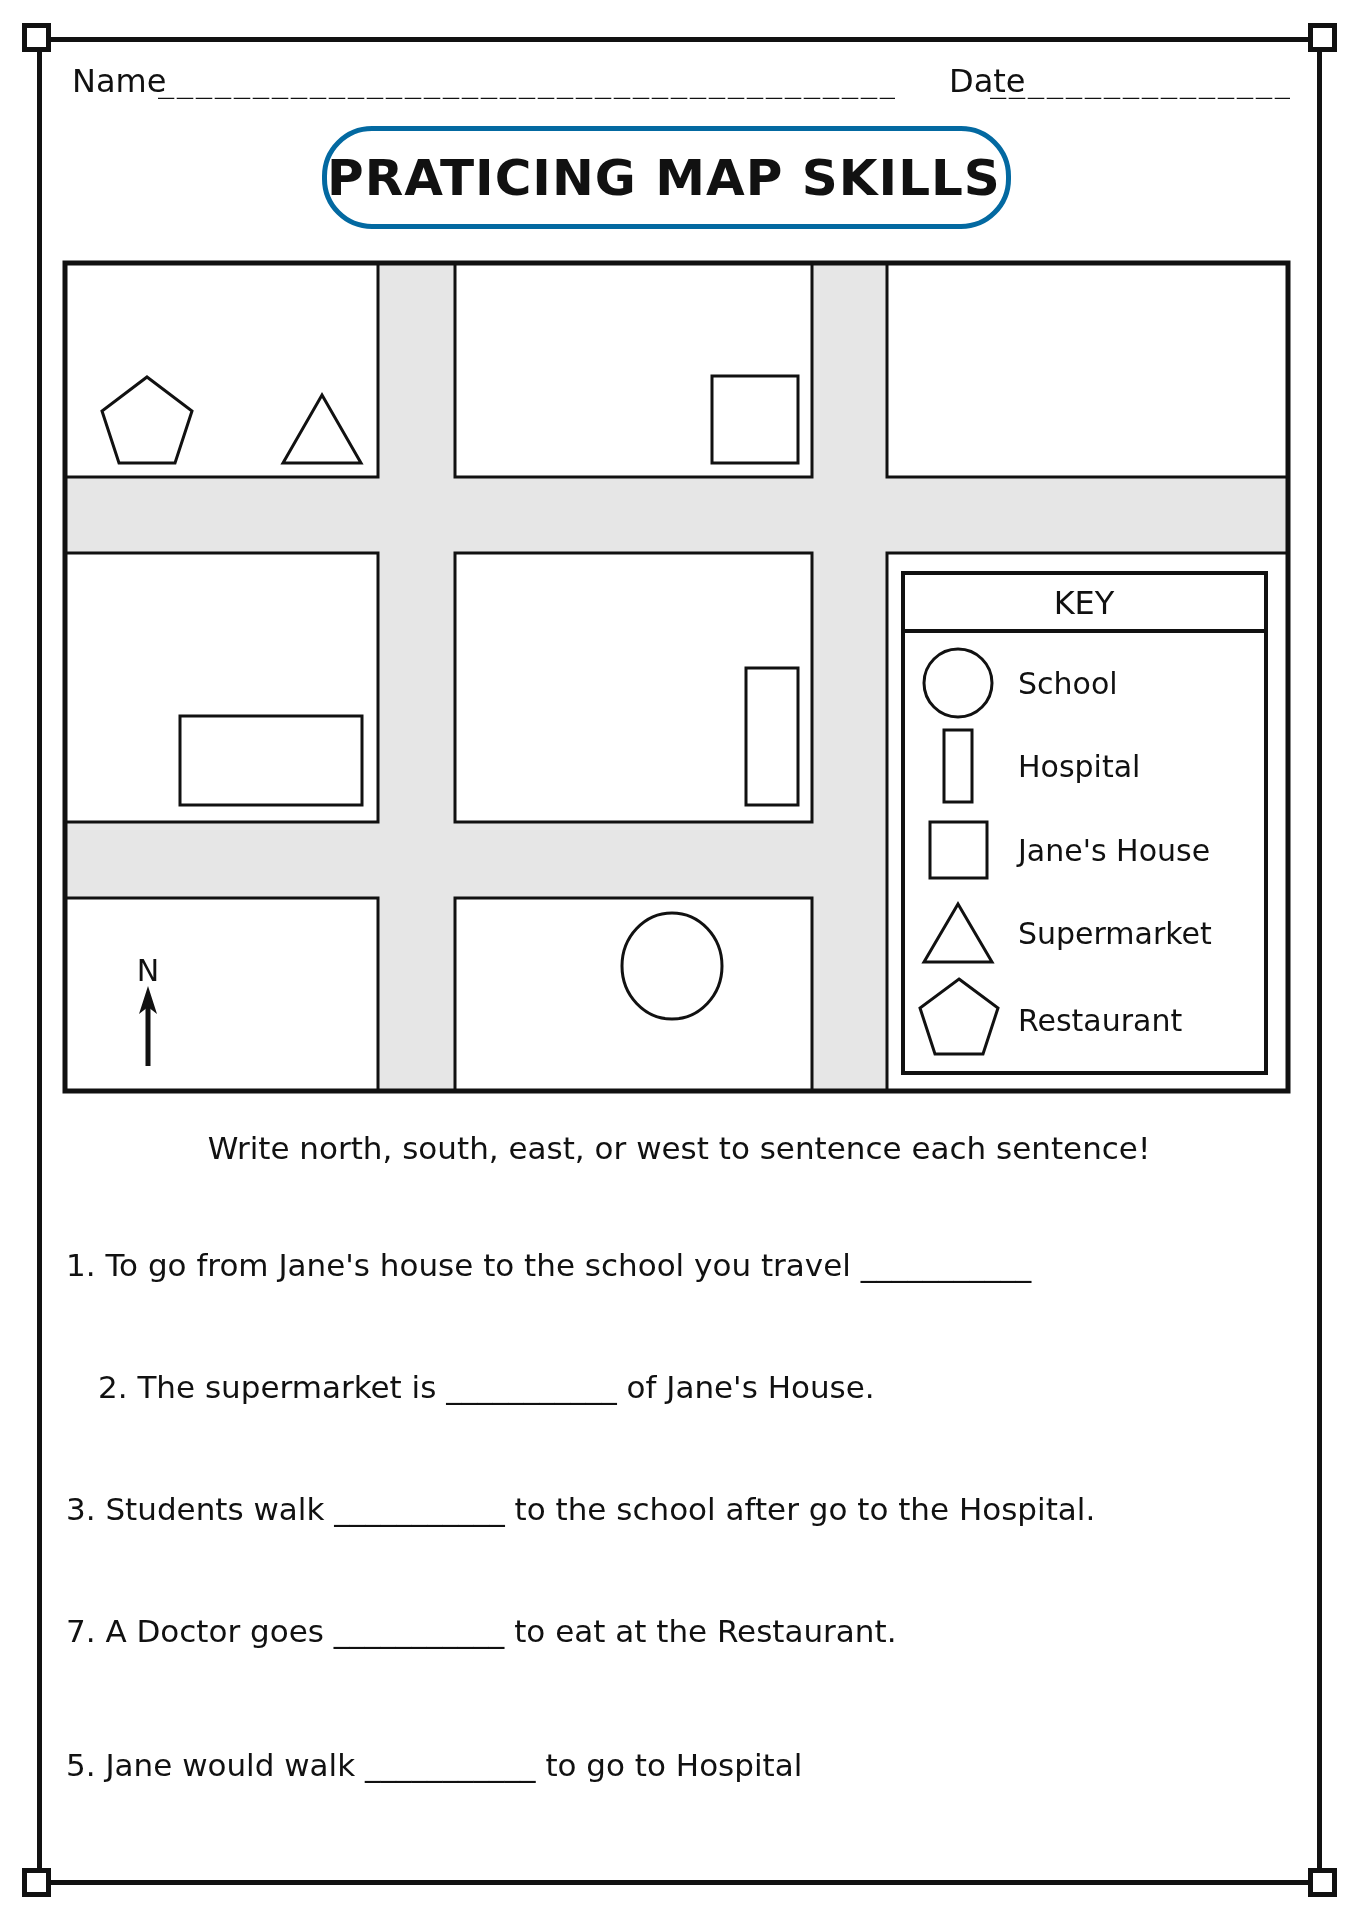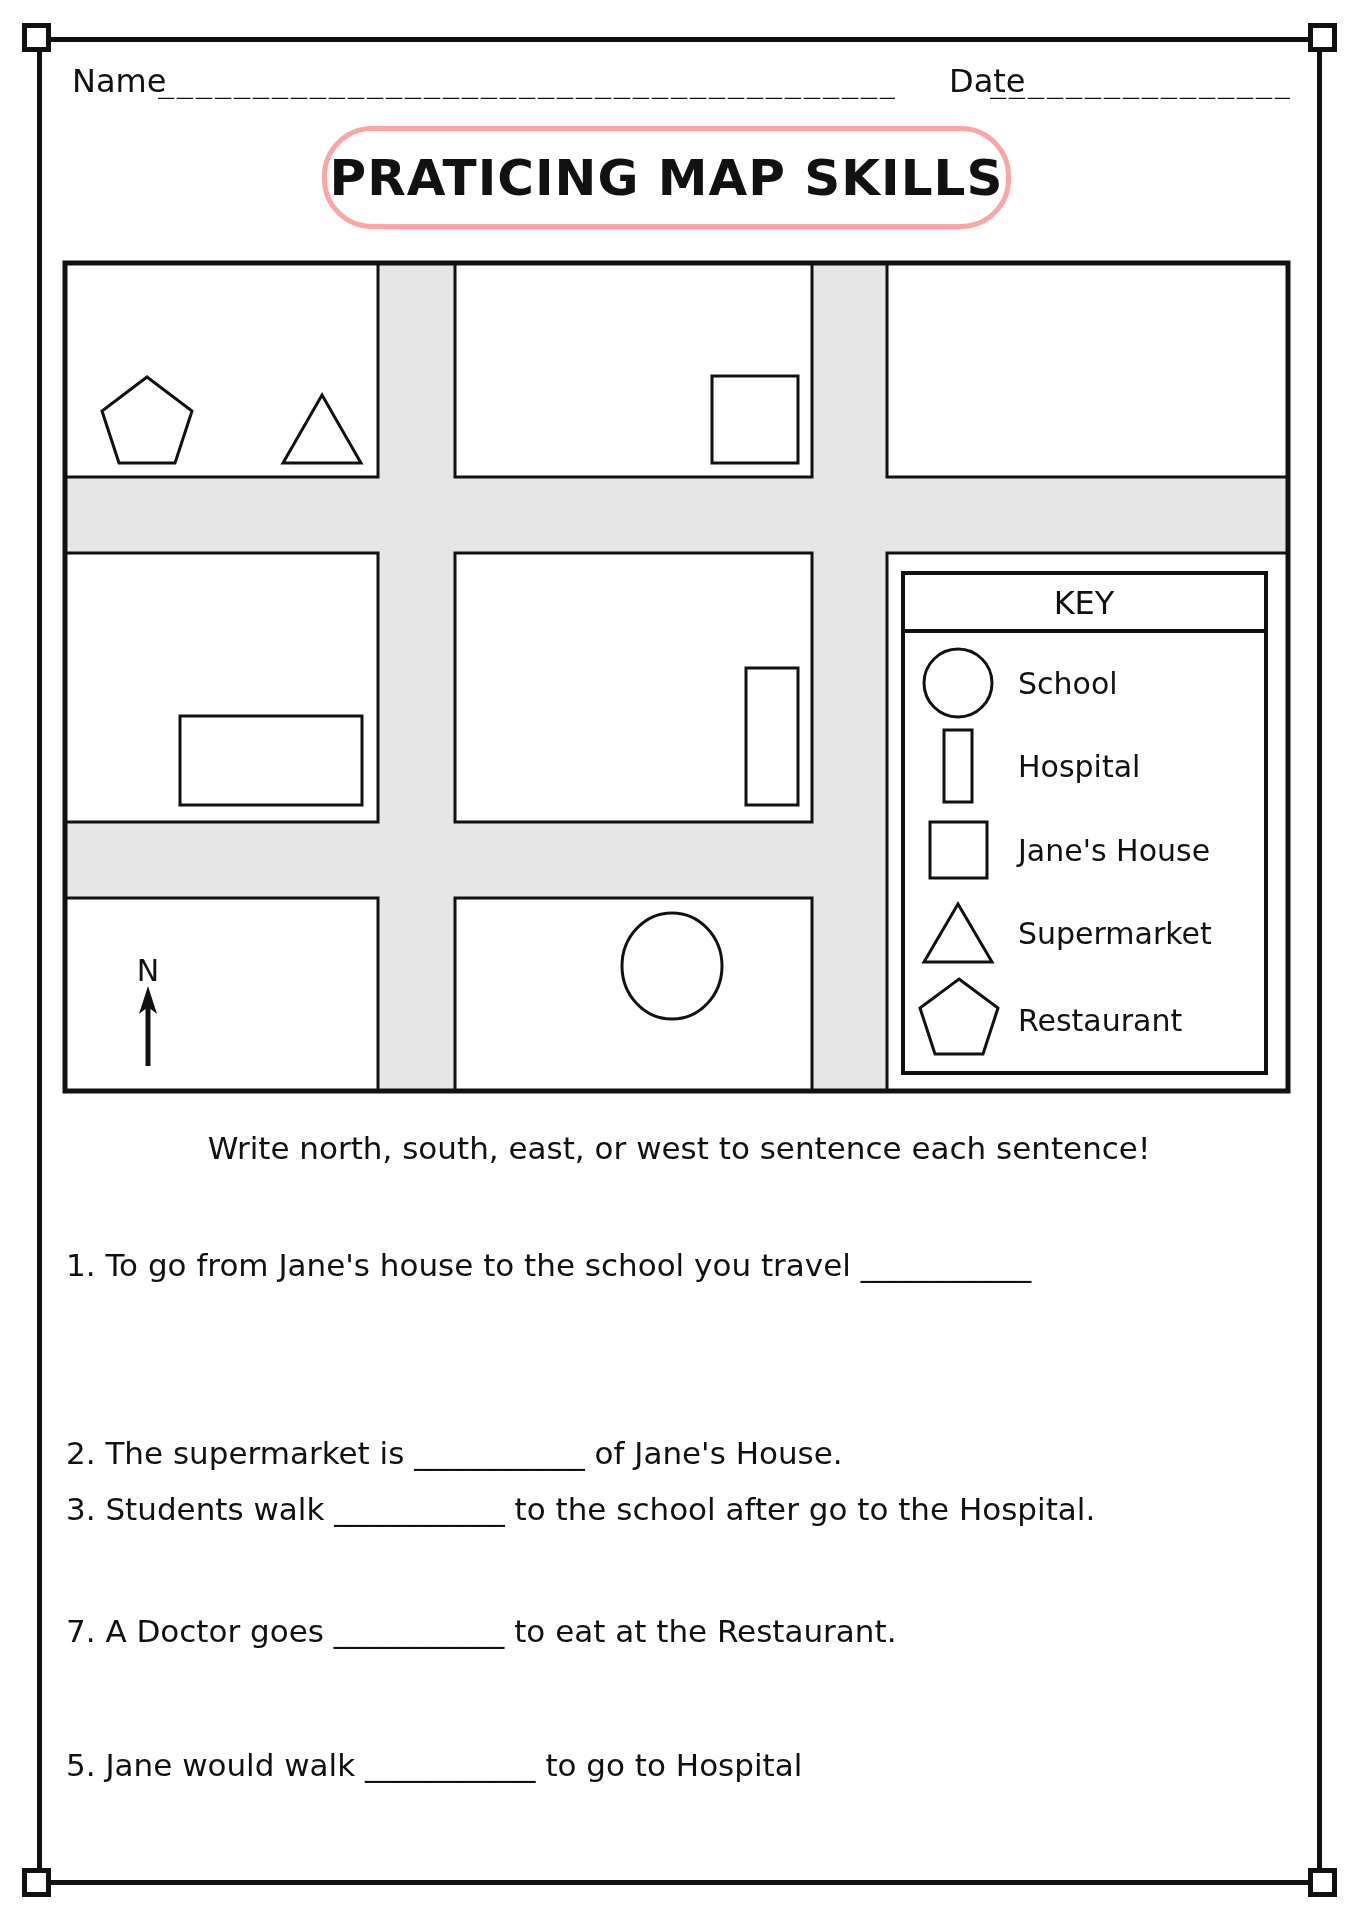--- a/index.html
+++ b/index.html
@@ -31,39 +31,39 @@
     position:absolute;font-size:32px;line-height:1.1;white-space:nowrap;
     overflow:hidden;letter-spacing:3px;
   }
   .name-label{left:72px;top:64px;}
   .name-line{left:158px;top:64px;width:737px;}
   .date-label{left:913px;top:64px;margin-left:36px;}
   .date-line{left:990px;top:64px;width:300px;}
 
   .title-box{
     position:absolute;left:322px;top:126px;width:689px;height:103px;
-    border:5px solid #fca5a5;border-radius:50px;box-sizing:border-box;
-    display:flex;align-items:center;justify-content:center;
+    border:5px solid #0369a1;border-radius:50px;box-sizing:border-box;
+    display:flex;align-items:center;
     background:#ffffff;
   }
   .title-text{
     font-size:50px;font-weight:bold;letter-spacing:1px;white-space:nowrap;
   }
 
   .map-svg{position:absolute;left:0;top:0;}
 
   .instruction{
     position:absolute;left:0;top:1130px;width:1358px;
     text-align:center;font-size:31px;white-space:nowrap;
   }
   .question{
     position:absolute;left:66px;font-size:31px;white-space:nowrap;line-height:1.2;
   }
   .q1{top:1247px;}
-  .q2{top:1435px;}
+  .q2{top:1369px;margin-left:32px;}
   .q3{top:1491px;}
   .q4{top:1613px;}
   .q5{top:1735px;margin-top:12px;}
 </style>
 </head>
 <body>
 
 <div class="page">
 
   <div class="page-border"></div>

